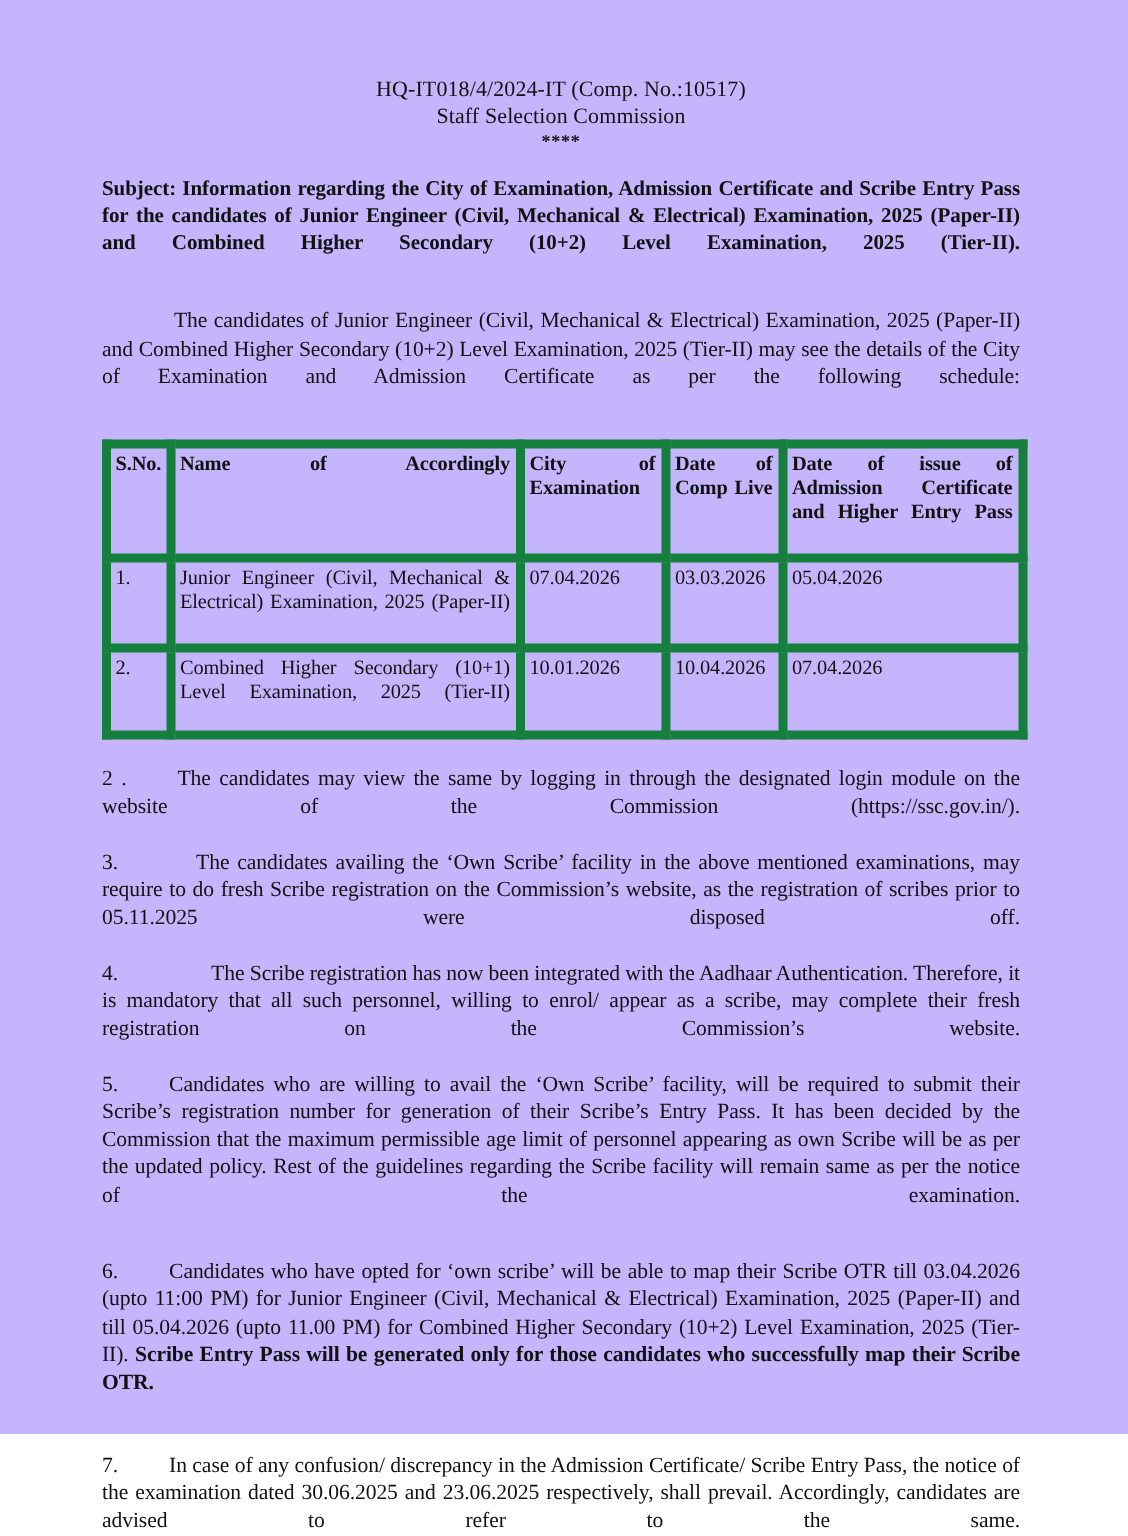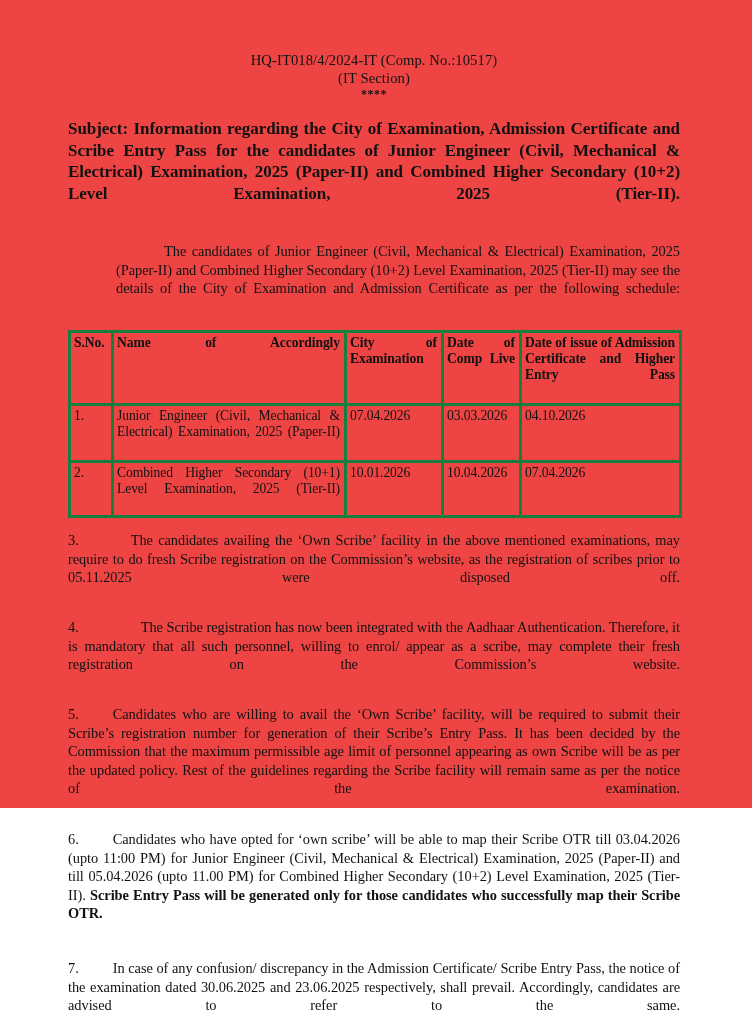--- a/index.html
+++ b/index.html
@@ -13,22 +13,22 @@
     height: 1024px;
     position: relative;
     font-family: "Liberation Serif", "DejaVu Serif", serif;
     color: #111111;
     overflow: hidden;
   }
   .page {
     position: absolute;
     left: 0; top: 0;
     width: 752px;
-    height: 808px;
-    background: #ef4444;
+    height: 956px;
+    background: #c4b5fd;
     padding: 0;
     box-sizing: border-box;
   }
   .content {
     position: absolute;
     left: 68px;
     top: 52px;
     width: 612px;
   }
 
@@ -44,61 +44,60 @@
     font-size: 12px;
     letter-spacing: 0.5px;
     margin-top: -1px;
     font-weight: bold;
   }
 
   
   .subject {
     margin-top: 17px;
     font-weight: bold;
-    font-size: 17px;
+    font-size: 14px;
     line-height: 1.27;
     text-align: justify;
     text-justify: inter-word;
     letter-spacing: -0.05px;
   }
   .subject::after {
     content: "";
     display: inline-block;
     width: 100%;
   }
 
   
   .para {
-    margin-top: 13px;
     font-size: 14.4px;
     line-height: 1.285;
     text-align: justify;
     text-justify: inter-word;
     letter-spacing: -0.05px;
   }
   .para::after {
     content: "";
     display: inline-block;
     width: 100%;
   }
   .para .num-gap { display: inline-block; width: 34px; }
-  .intro { margin-top: 16px; margin-left: 48px; }
+  .intro { margin-top: 16px; }
   .intro .lead { display: inline-block; width: 48px; }
   .bold-run { font-weight: bold; }
 
   
   table.schedule {
     margin-top: 14px;
     border-collapse: collapse;
     width: 611px;
     table-layout: fixed;
     font-size: 13.6px;
   }
   table.schedule td, table.schedule th {
-    border: 3px solid #15803d;
+    border: 6px solid #15803d;
     vertical-align: top;
     padding: 2px 4px 2px 3px;
     line-height: 1.18;
     text-align: justify;
     text-justify: inter-word;
     letter-spacing: -0.1px;
   }
   table.schedule th {
     font-weight: bold;
     text-align: justify;
@@ -119,21 +118,21 @@
   .row2 td { height: 48px; }
 </style>
 </head>
 <body>
 
 <div class="page">
   <div class="content">
 
     <div class="doc-header">
       <div>HQ-IT018/4/2024-IT (Comp. No.:10517)</div>
-      <div>(IT Section)</div>
+      <div>Staff Selection Commission</div>
       <div class="asterisks">****</div>
     </div>
 
     <div class="subject">Subject: Information regarding the City of Examination, Admission Certificate and Scribe Entry Pass for the candidates of Junior Engineer (Civil, Mechanical &amp; Electrical) Examination, 2025 (Paper-II) and Combined Higher Secondary (10+2) Level Examination, 2025 (Tier-II).</div>
 
     <div class="para intro"><span class="lead"></span><span>The candidates of Junior Engineer (Civil, Mechanical &amp; Electrical) Examination, 2025 (Paper-II) and Combined Higher Secondary (10+2) Level Examination, 2025 (Tier-II) may see the details of the City of Examination and Admission Certificate as per the following schedule:</span></div>
 
     <table class="schedule">
       <colgroup>
         <col class="col-sno">
@@ -150,32 +149,33 @@
           <th>Date of Comp Live</th>
           <th>Date of issue of Admission Certificate and Higher Entry Pass</th>
         </tr>
       </thead>
       <tbody>
         <tr class="body-row">
           <td>1.</td>
           <td class="just">Junior Engineer (Civil, Mechanical &amp; Electrical) Examination, 2025 (Paper-II)</td>
           <td>07.04.2026</td>
           <td>03.03.2026</td>
-          <td>04.10.2026</td>
+          <td>05.04.2026</td>
         </tr>
         <tr class="body-row row2">
           <td>2.</td>
           <td class="just">Combined Higher Secondary (10+1) Level Examination, 2025 (Tier-II)</td>
           <td>10.01.2026</td>
           <td>10.04.2026</td>
           <td>07.04.2026</td>
         </tr>
       </tbody>
     </table>
 
+    <div class="para" style="margin-top:17px"><span>2 .</span><span class="num-gap"></span><span>The candidates may view the same by logging in through the designated login module on the website of the Commission (https://ssc.gov.in/).</span></div>
 
     <div class="para"><span>3.</span><span class="num-gap" style="width:52px"></span><span>The candidates availing the ‘Own Scribe’ facility in the above mentioned examinations, may require to do fresh Scribe registration on the Commission’s website, as the registration of scribes prior to 05.11.2025 were disposed off.</span></div>
 
     <div class="para"><span>4.</span><span class="num-gap" style="width:62px"></span><span>The Scribe registration has now been integrated with the Aadhaar Authentication. Therefore, it is mandatory that all such personnel, willing to enrol/ appear as a scribe, may complete their fresh registration on the Commission’s website.</span></div>
 
     <div class="para"><span>5.</span><span class="num-gap" style="width:34px"></span><span>Candidates who are willing to avail the ‘Own Scribe’ facility, will be required to submit their Scribe’s registration number for generation of their Scribe’s Entry Pass. It has been decided by the Commission that the maximum permissible age limit of personnel appearing as own Scribe will be as per the updated policy. Rest of the guidelines regarding the Scribe facility will remain same as per the notice of the examination.</span></div>
 
     <div class="para" style="margin-top:14px"><span>6.</span><span class="num-gap" style="width:34px"></span><span>Candidates who have opted for ‘own scribe’ will be able to map their Scribe OTR till 03.04.2026 (upto 11:00 PM) for Junior Engineer (Civil, Mechanical &amp; Electrical) Examination, 2025 (Paper-II) and till 05.04.2026 (upto 11.00 PM) for Combined Higher Secondary (10+2) Level Examination, 2025 (Tier-II). </span><span class="bold-run">Scribe Entry Pass will be generated only for those candidates who successfully map their Scribe OTR.</span></div>
 
     <div class="para" style="margin-top:18px"><span>7.</span><span class="num-gap" style="width:34px"></span><span>In case of any confusion/ discrepancy in the Admission Certificate/ Scribe Entry Pass, the notice of the examination dated 30.06.2025 and 23.06.2025 respectively, shall prevail. Accordingly, candidates are advised to refer to the same.</span></div>

